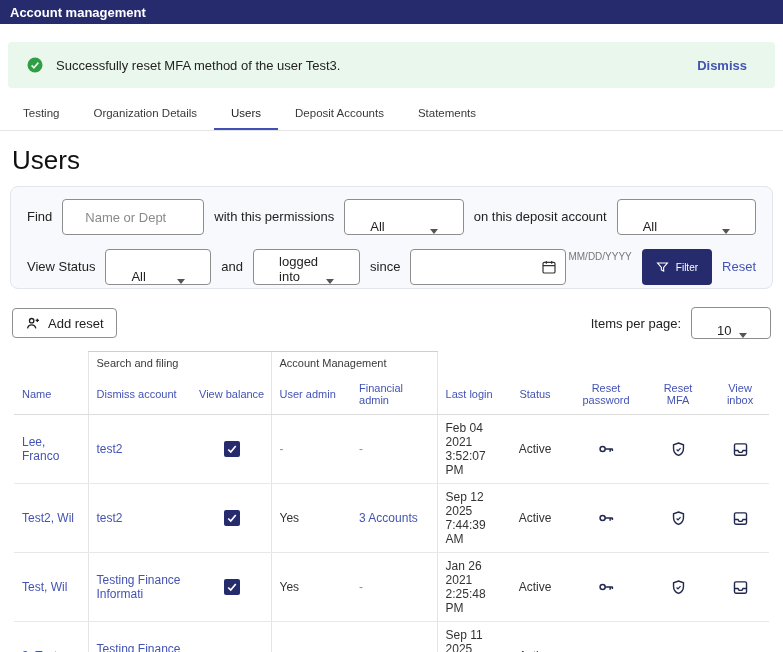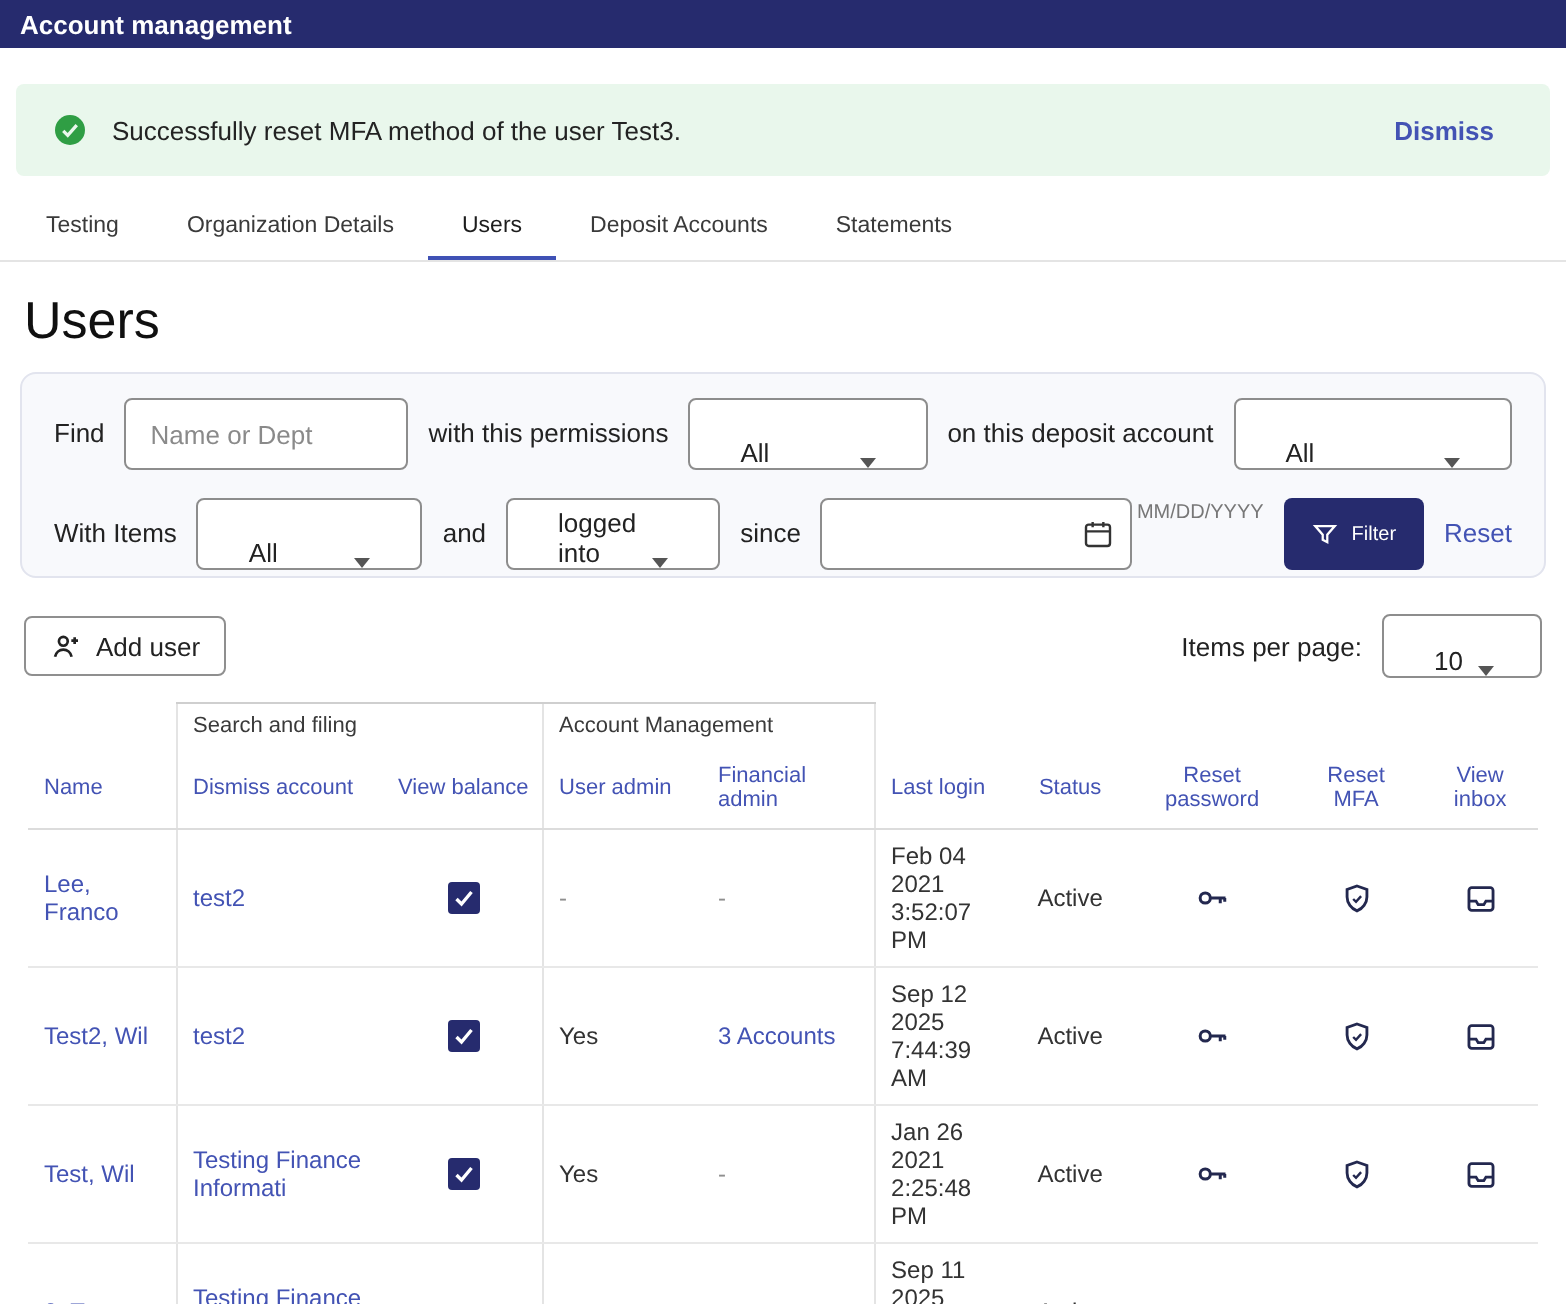--- a/index.html
+++ b/index.html
@@ -23,21 +23,21 @@
   .tab.active{color:#1d1d1d;border-bottom-color:#3f51b5}
   
   .page-title{font-size:26px;font-weight:500;margin:14px 0 10px 12px;color:#101010}
   
   .filter-panel{margin:0 10px;background:#f8f9fc;border:1px solid #e2e4ee;border-radius:8px;
     padding:12px 16px 3px}
   .filter-row{display:flex;align-items:flex-start;gap:10px;font-size:13px;color:#222}
   .filter-row + .filter-row{margin-top:14px}
   .flabel{line-height:36px;white-space:nowrap}
   .tbox{background:#fff;border:1px solid #8d8d8d;border-radius:4px;height:36px;font-size:13px}
-  input.tbox{width:142px;padding:0 12px;font-family:inherit;color:#222;outline:none}
+  input.tbox{width:142px;padding:0 22px;font-family:inherit;color:#222;outline:none}
   input.tbox::placeholder{color:#8a8a8a}
   .select{display:flex;align-items:flex-end;justify-content:space-between;padding:0 25px;cursor:pointer}
   .sel-perm{width:120px}.sel-dep{width:140px}.sel-status{width:134px}.sel-logged{width:118px}
   .caret{width:0;height:0;border-left:4px solid transparent;border-right:4px solid transparent;
     border-top:5px solid #555;margin-left:8px;flex:none}
   .datewrap{display:flex;flex-direction:row}
   .datebox{width:156px;display:flex;align-items:center;justify-content:flex-end;padding:0 8px;cursor:pointer}
   .hint{font-size:10px;color:#777;margin-top:2px;padding-left:2px}
   .btn-filter{display:flex;align-items:center;gap:7px;background:#262b6e;color:#fff;border:none;
     border-radius:4px;height:36px;padding:0 14px;font-size:10px;cursor:pointer;font-family:inherit}
@@ -106,21 +106,21 @@
       <span>All</span>
       <span class="caret"></span>
     </div>
     <span class="flabel">on this deposit account</span>
     <div class="tbox select sel-dep">
       <span>All</span>
       <span class="caret"></span>
     </div>
   </div>
   <div class="filter-row">
-    <span class="flabel">With Items</span>
+    <span class="flabel">View Status</span>
     <div class="tbox select sel-status">
       <span>All</span>
       <span class="caret"></span>
     </div>
     <span class="flabel">and</span>
     <div class="tbox select sel-logged">
       <span>logged into</span>
       <span class="caret"></span>
     </div>
     <span class="flabel">since</span>
@@ -148,21 +148,21 @@
 </div>
 
 <div class="toolbar">
   <button class="btn-add">
     <span class="icon-btn">
       <svg width="16" height="16" viewBox="0 0 24 24" fill="none" stroke="#222" stroke-width="2">
           <circle cx="10" cy="8.5" r="3.3"></circle>
           <path d="M3.8 20c.7-3.4 3.3-5.3 6.2-5.3s5.5 1.9 6.2 5.3M18.5 5.5v5M16 8h5"></path>
         </svg>
     </span>
-    <span>Add user</span>
+    <span>Add reset</span>
   </button>
   <div class="toolbar-right">
     <span>Items per page:</span>
     <div class="tbox select pp-select">
       <span>10</span>
       <span class="caret"></span>
     </div>
   </div>
 </div>
 

